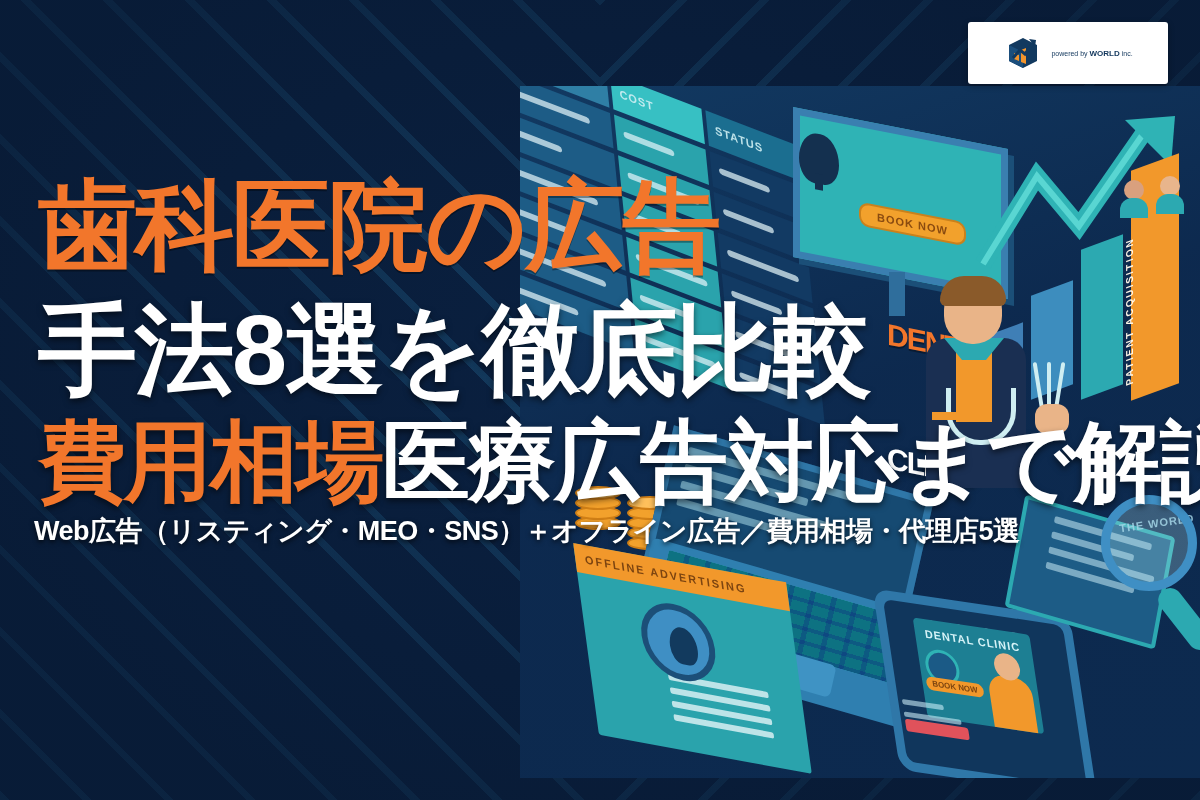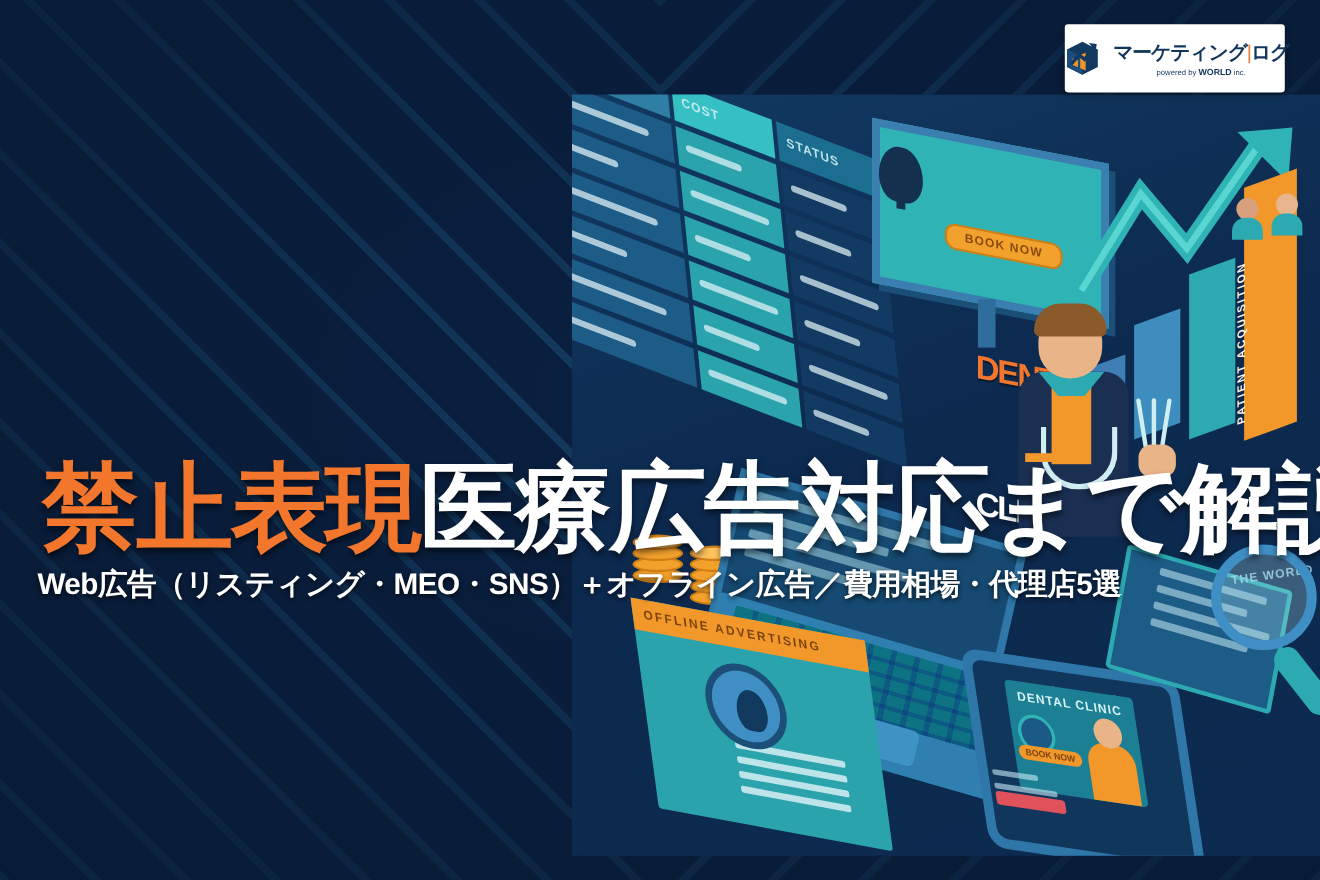--- a/index.html
+++ b/index.html
@@ -413,23 +413,24 @@
       <svg width="40" height="40" viewBox="0 0 40 40">
         <polygon points="6,12 20,5 34,12 34,28 20,35 6,28" fill="#12395f"></polygon>
         <polygon points="6,12 20,19 20,35 6,28" fill="#1b4e7c"></polygon>
         <polygon points="11,26 11,20 16,22 16,28" fill="#f2942c"></polygon>
         <polygon points="18,29 18,17 23,15 23,31" fill="#f2942c"></polygon>
         <polyline points="10,25 17,17 22,21 31,9" fill="none" stroke="#12395f" stroke-width="3"></polyline>
         <polygon points="26,6 33,7 32,14" fill="#12395f"></polygon>
       </svg>
     </div>
     <div class="txtwrap">
-      <div class="t1"><span>マーケティング</span><span class="sep">|</span><span>ログ</span></div>
       <div class="t2"><span class="pw">powered by </span><span>WORLD</span><span class="pw"> inc.</span></div>
     </div>
   </div>
 
   <div class="head">
-    <div class="l3"><span class="hl">禁止表現</span><span>医療広告対応まで解説</span></div>
+    <div class="l1">歯科医院の広告</div>
+    <div class="l2">手法8選を徹底比較</div>
+    <div class="l3"><span class="hl">費用相場</span><span>医療広告対応まで解説</span></div>
     <div class="l4">Web広告（リスティング・MEO・SNS）＋オフライン広告／費用相場・代理店5選</div>
   </div>
 
 </div>
 
 </body></html>

